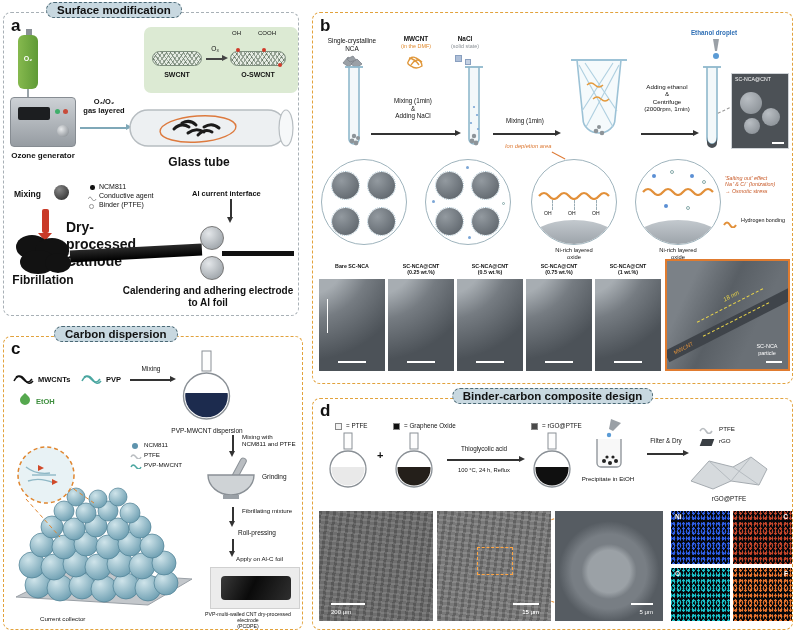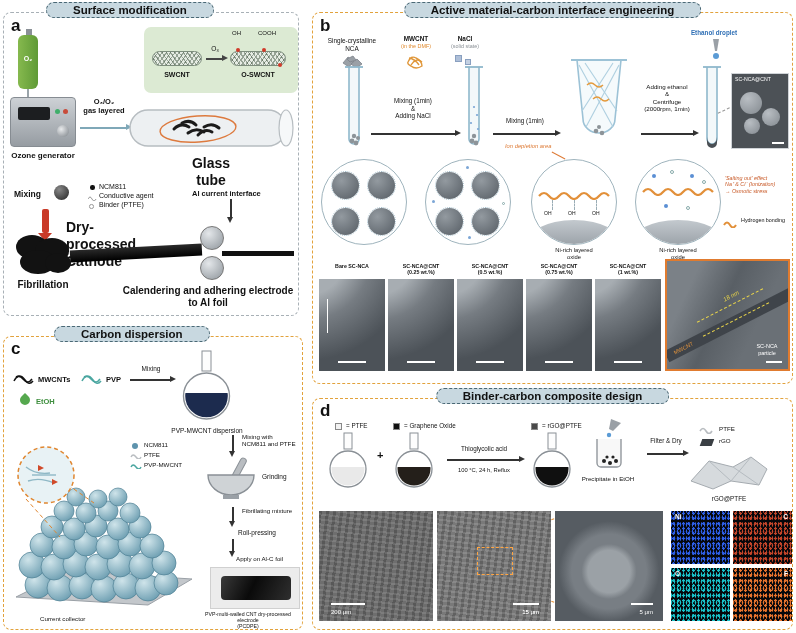--- a/index.html
+++ b/index.html
@@ -1,21 +1,21 @@
 <!DOCTYPE html>
 <html><head>
 <meta charset="utf-8">
 <style>
 *{margin:0;padding:0;box-sizing:border-box}
 body{background:#fff}
 #fig{position:relative;width:796px;height:633px;background:#fff;font-family:"Liberation Sans",sans-serif;color:#111;overflow:hidden}
 .abs{position:absolute}
 .panel{position:absolute;border:1.6px dashed #e2a23c;border-radius:8px;background:#fff}
 .panel.gray{border-color:#a8b0b6}
-.badge{position:absolute;z-index:6;background:#c8d8e0;border:1.5px dashed #4a6875;border-radius:12px;padding:1px 26px;font-weight:bold;font-size:11.5px;white-space:nowrap}
+.badge{position:absolute;z-index:6;background:#c8d8e0;border:1.5px dashed #4a6875;border-radius:12px;padding:1px 10px;font-weight:bold;font-size:11.5px;white-space:nowrap}
 .letter{position:absolute;font-weight:bold;font-size:17px;z-index:5}
 .t{position:absolute;line-height:1.2;font-size:7px}
 .b{font-weight:bold}.c{text-align:center}.i{font-style:italic}
 .pre{white-space:pre-line}
 .arr{position:absolute;height:1.6px;background:currentColor;color:#333}
 .arr:after{content:"";position:absolute;right:-6px;top:-3.1px;border-left:6px solid currentColor;border-top:3.9px solid transparent;border-bottom:3.9px solid transparent}
 .arrd{position:absolute;width:1.6px;background:currentColor;color:#333}
 .arrd:after{content:"";position:absolute;bottom:-6px;left:-3.1px;border-top:6px solid currentColor;border-left:3.9px solid transparent;border-right:3.9px solid transparent}
 .bigarrd{position:absolute;width:7px;background:#c93a28;border-radius:2px}
 .bigarrd:after{content:"";position:absolute;bottom:-8px;left:-4px;border-top:8px solid #c93a28;border-left:7.5px solid transparent;border-right:7.5px solid transparent}
@@ -62,21 +62,21 @@
     <ellipse cx="158" cy="23" rx="7" ry="18" fill="#f6f8f9" stroke="#b7bdc1" stroke-width="1.2"></ellipse>
     <g stroke="#1b1b1b" stroke-width="3" fill="none" stroke-linecap="round">
       <path d="M46 24 q7 -7 15 -2"></path>
           <path d="M60 28 q8 -6 16 -1"></path>
           <path d="M76 22 q8 -5 15 1"></path>
       <path d="M54 18 q8 -4 14 2"></path>
           <path d="M70 30 q7 -7 14 -3"></path>
     </g>
     <ellipse cx="70" cy="24" rx="38" ry="13" fill="none" stroke="#dd7a3e" stroke-width="1.4" transform="rotate(-4 70 24)"></ellipse>
   </svg>
-  <div class="t b c" style="left:172px;top:142px;width:70px;font-size:14px">Glass tube</div>
+  <div class="t b c" style="left:160px;top:142px;width:70px;font-size:12px">Glass tube</div>
 
   <div class="abs" style="left:140px;top:14px;width:154px;height:66px;border-radius:7px;background:#dcead3">
     <div class="t" style="left:88px;top:3px;font-size:6px">OH</div>
     <div class="t" style="left:114px;top:3px;font-size:6px">COOH</div>
     <div class="cnt" style="left:8px;top:24px;width:50px;height:15px"></div>
     <div class="t b c" style="left:6px;top:44px;width:54px">SWCNT</div>
     <div class="t c" style="left:62px;top:18px;width:18px;font-size:6.5px">O₃</div>
     <div class="arr" style="left:62px;top:31px;width:16px;color:#444"></div>
     <div class="cnt" style="left:86px;top:24px;width:56px;height:15px"></div>
     <div class="dot" style="left:92px;top:21px;width:4px;height:4px;background:#d03a2a"></div>
@@ -104,31 +104,30 @@
   <div class="arrd" style="left:226px;top:186px;height:18px"></div>
 
   <svg class="abs" style="left:8px;top:216px" width="62" height="48" viewBox="0 0 62 48">
     <g fill="#121212">
           <ellipse cx="20" cy="18" rx="16" ry="12"></ellipse>
           <ellipse cx="40" cy="22" rx="17" ry="13"></ellipse>
           <ellipse cx="26" cy="33" rx="18" ry="12"></ellipse>
           <ellipse cx="46" cy="34" rx="13" ry="10"></ellipse>
         </g>
   </svg>
-  <div class="t b c" style="left:6px;top:266px;width:66px;font-size:10px">Fibrillation</div>
+  <div class="t b c" style="left:6px;top:260px;width:66px;font-size:12px">Fibrillation</div>
 
   <div class="abs" style="left:66px;top:234px;width:132px;height:12px;background:linear-gradient(180deg,#2a2a2a,#000);transform:rotate(-3deg)"></div>
   <div class="abs" style="left:218px;top:238px;width:72px;height:5px;background:#111"></div>
   <div class="dot" style="left:196px;top:213px;width:24px;height:24px;background:radial-gradient(circle at 35% 30%,#e4e7ea,#8e959b);border:1.5px solid #777"></div>
   <div class="dot" style="left:196px;top:243px;width:24px;height:24px;background:radial-gradient(circle at 35% 30%,#e4e7ea,#8e959b);border:1.5px solid #777"></div>
   <div class="t b c" style="left:118px;top:272px;width:172px;font-size:10px">Calendering and adhering electrode to Al foil</div>
 </section>
 
 <section class="panel" style="left:312px;top:12px;width:481px;height:372px">
-  <div class="badge" style="left:50%;top:-11px;transform:translateX(-50%)">Active material-carbon interface engineering</div>
   <div class="letter" style="left:7px;top:3px">b</div>
 
   <div class="t c pre" style="left:6px;top:24px;width:66px;font-size:6.4px">Single-crystalline
 NCA</div>
   <svg class="abs" style="left:28px;top:42px" width="22" height="14" viewBox="0 0 22 14">
     <g fill="#9aa0a6" stroke="#7d838a" stroke-width=".8">
           <polygon points="2,8 7,2 13,6 8,12"></polygon>
           <polygon points="10,9 16,4 21,9 15,13"></polygon>
           <polygon points="6,4 12,1 15,5 9,7"></polygon>
         </g>

